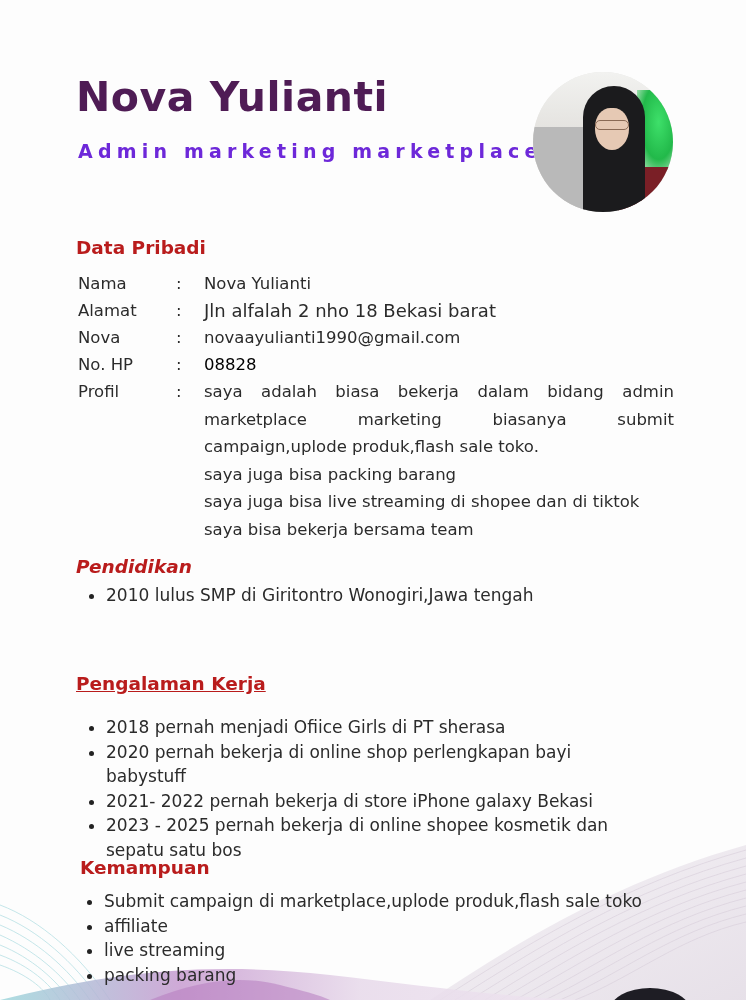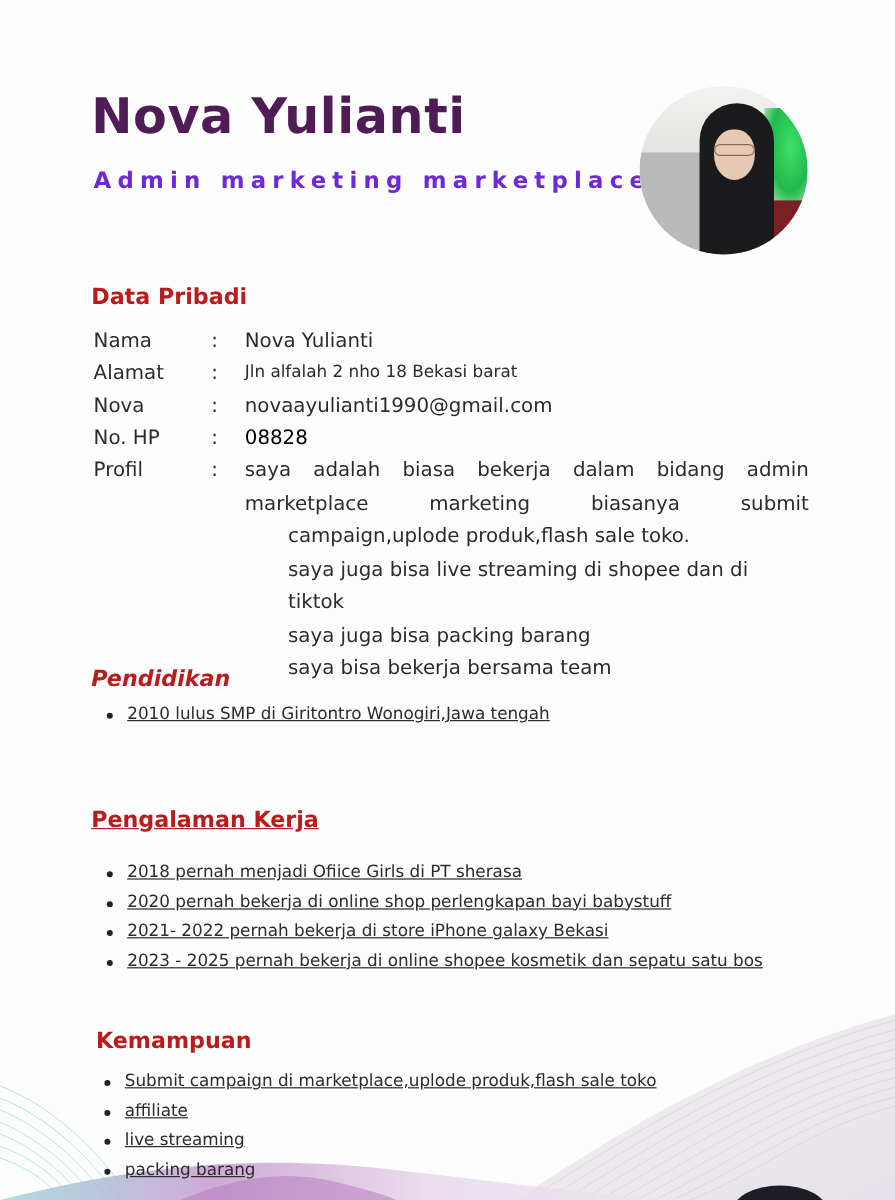--- a/index.html
+++ b/index.html
@@ -20,26 +20,26 @@
     .photo .face { position: absolute; left: 62px; top: 36px; width: 34px; height: 42px; background: #e6c9b4; border-radius: 45% 45% 50% 50%; }
     .photo .glasses { position: absolute; left: 62px; top: 48px; width: 34px; height: 10px; border: 1px solid #8a6a55; border-radius: 5px; }
 
     .section-title { position: absolute; left: 76px; font-size: 18.5px; font-weight: bold; color: #b91c1c; line-height: 24px; }
 
     .info { position: absolute; left: 78px; top: 270px; width: 596px; font-size: 16.5px; color: #2b2b2b; }
     .info-row { position: relative; display: flex; line-height: 27px; }
     .info-label { width: 98px; flex: none; }
     .info-colon { width: 28px; flex: none; }
     .info-value { flex: 1; }
-    .info-value.big { font-size: 14px; }
+    .info-value.big { font-size: 18px; }
     .info-value.faded { color: #000000; }
-    .profil-line { display: block; line-height: 27.5px; margin-left: 36px; }
+    .profil-line { display: block; line-height: 27.5px; }
     .justify-line { display: block; text-align: justify; text-align-last: justify; line-height: 27.5px; }
 
-    ul.blist { position: absolute; list-style: none; font-size: 14px; color: #2b2b2b; text-decoration: underline; }
+    ul.blist { position: absolute; list-style: none; font-size: 17px; color: #2b2b2b; }
     ul.blist li { position: relative; padding-left: 20px; line-height: 24.5px; }
     ul.blist li::before { content: ""; position: absolute; left: 3px; top: 11px; width: 5px; height: 5px; border-radius: 50%; background: #222; }
 
     .wave { position: absolute; left: 0; top: 0; width: 746px; height: 1000px; pointer-events: none; }
   </style>
 </head>
 <body>
 
 <div class="page">
 
@@ -123,22 +123,22 @@
       <span class="info-colon">:</span>
       <span class="info-value faded">08828</span>
     </div>
     <div class="info-row">
       <span class="info-label">Profil</span>
       <span class="info-colon">:</span>
       <div class="info-value">
         <span class="justify-line">saya adalah biasa bekerja dalam bidang admin</span>
         <span class="justify-line">marketplace marketing biasanya submit</span>
         <span class="profil-line">campaign,uplode produk,flash sale toko.</span>
+        <span class="profil-line">saya juga bisa packing barang</span>
         <span class="profil-line">saya juga bisa live streaming di shopee dan di tiktok</span>
-        <span class="profil-line">saya juga bisa packing barang</span>
         <span class="profil-line">saya bisa bekerja bersama team</span>
       </div>
     </div>
   </div>
 
   <div class="section-title" style="top:555px;font-style:italic;">Pendidikan</div>
   <ul class="blist" style="left:86px; top:583px; width:580px;">
     <li>2010 lulus SMP di Giritontro Wonogiri,Jawa tengah</li>
   </ul>
 

